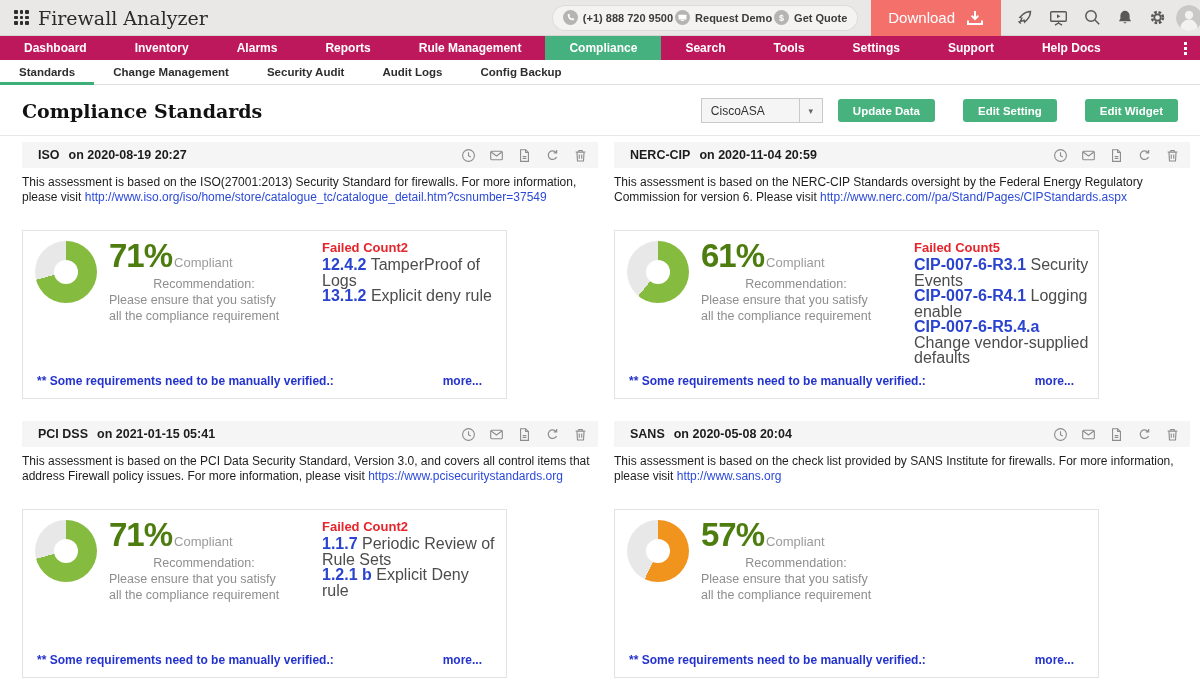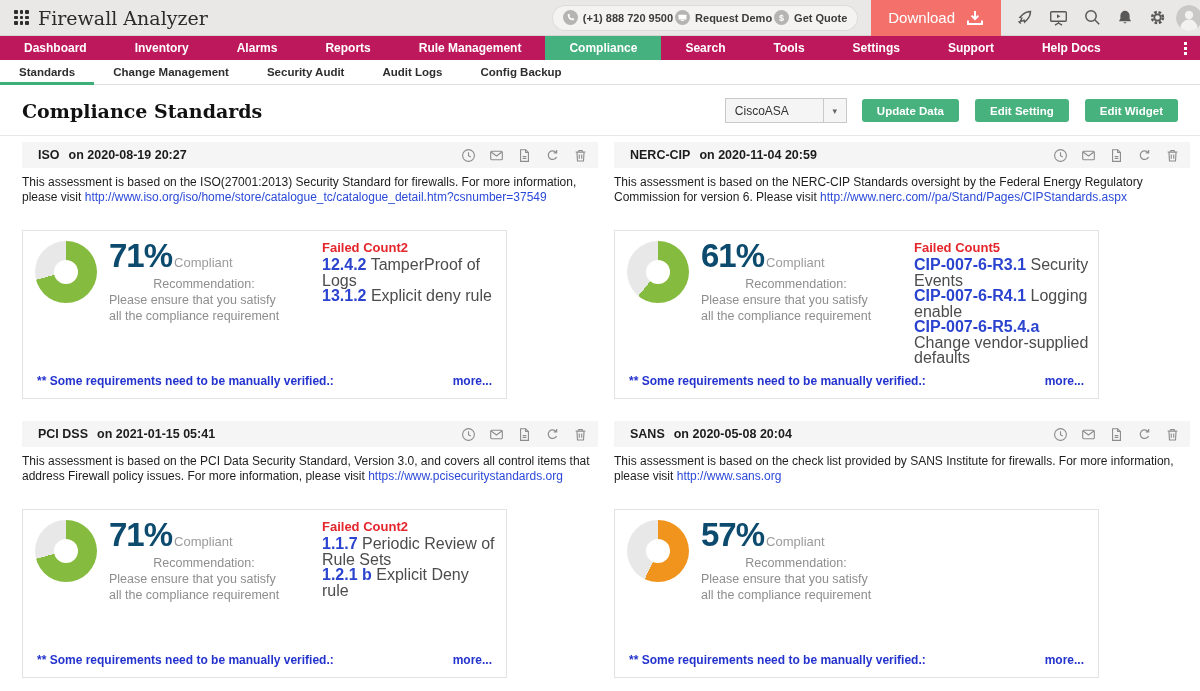--- a/index.html
+++ b/index.html
@@ -47,30 +47,30 @@
   .c-time { margin-left: 9px; }
   .card-actions { margin-left: auto; display: flex; align-items: center; gap: 13px; color: #8d8d8d; }
   .card-actions > span { display: flex; cursor: pointer; }
   .card-desc { margin: 7px 0 0; font-size: 12px; line-height: 15px; color: #1d1d1d; height: 48px; overflow: hidden; }
   .link { color: #2b49d8; text-decoration: none; }
   .card-box { position: relative; width: 485px; height: 169px; border: 1px solid #e2e2e2; background: #fff; margin-top: 7px; }
   .donut { position: absolute; left: 12px; top: 10px; width: 62px; height: 62px; border-radius: 50%; }
   .donut::after { content: ""; position: absolute; inset: 19px; background: #fff; border-radius: 50%; }
   .stats { position: absolute; left: 86px; top: 6px; width: 190px; }
   .pct-line { display: flex; align-items: baseline; }
-  .pct { font-size: 33px; font-weight: bold; color: #0c4a6e; letter-spacing: -1px; }
+  .pct { font-size: 33px; font-weight: bold; color: #4d7c0f; letter-spacing: -1px; }
   .compliant { font-size: 13px; color: #9b9b9b; margin-left: 2px; }
   .rec-title, .rec { font-size: 12.5px; color: #8e8e8e; line-height: 16px; }
   .rec-title { margin-top: 1px; text-align: center; }
   .rec { width: 178px; }
   .failed { position: absolute; left: 299px; top: 9px; width: 176px; }
   .failed-title { font-size: 13px; font-weight: bold; color: #e4262c; }
   .failed-list { list-style: none; margin: 2px 0 0; padding: 0; font-size: 16px; line-height: 15.5px; color: #4c4c4c; }
   .f-code { color: #2b44cf; font-weight: bold; }
-  .box-foot { position: absolute; left: 14px; right: 14px; bottom: 10px; display: flex; justify-content: space-between; align-items: center; }
+  .box-foot { position: absolute; left: 14px; right: 24px; bottom: 10px; display: flex; justify-content: space-between; align-items: center; }
   .footnote { font-size: 12px; font-weight: bold; color: #2433cd; }
   .more { font-size: 12px; font-weight: bold; color: #2433cd; cursor: pointer; text-decoration: none; }
 </style>
 </head>
 <body>
 
 <header class="topbar">
   <div class="brand">
     <span class="grid-icon">
         <i></i>
@@ -188,21 +188,21 @@
     <span class="subnav-item">Config Backup</span>
   </div>
 
 <div class="titlebar">
   <h1 class="page-title">Compliance Standards</h1>
   <div class="controls">
     <div class="select">
       <span class="select-value">CiscoASA</span>
       <span class="select-arrow">▾</span>
     </div>
-    <div style="display:flex;gap:16px">
+    <div style="display:flex;gap:28px">
         <button class="action-btn">Update Data</button>
         <button class="action-btn">Edit Setting</button>
         <button class="action-btn">Edit Widget</button>
       </div>
   </div>
 </div>
 
 <main class="cards">
   <section class="card">
     <div class="card-head">

